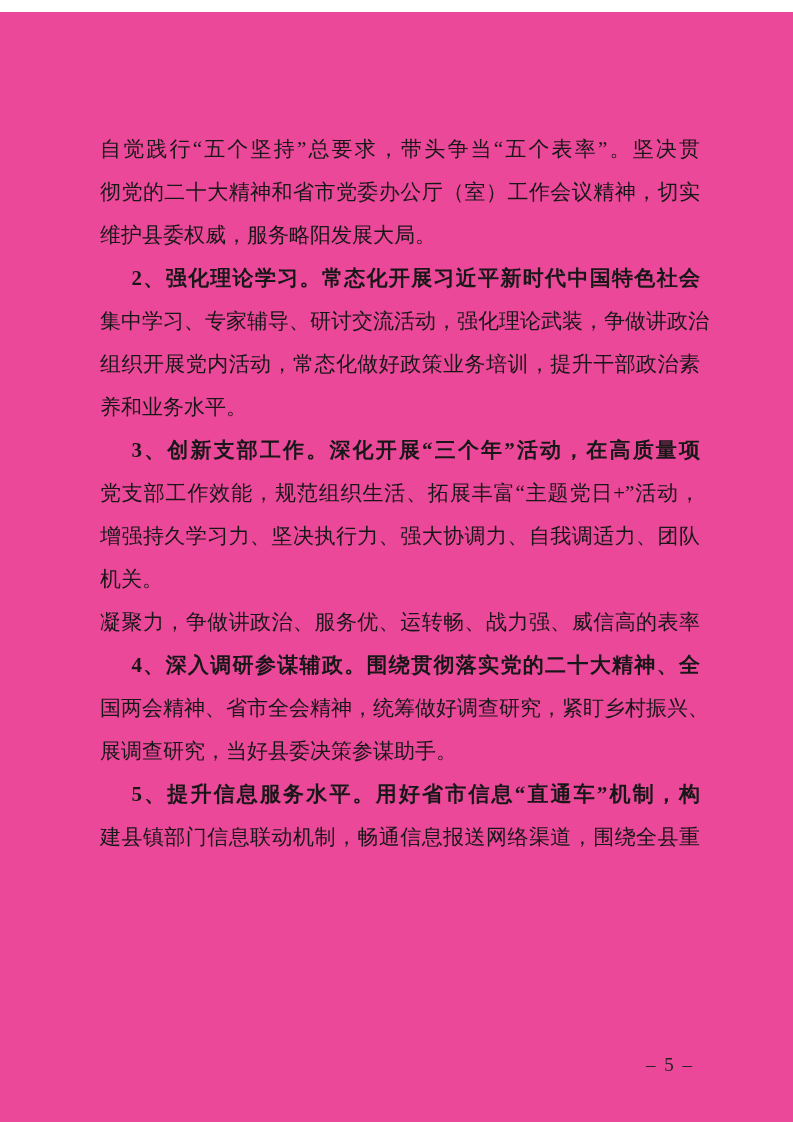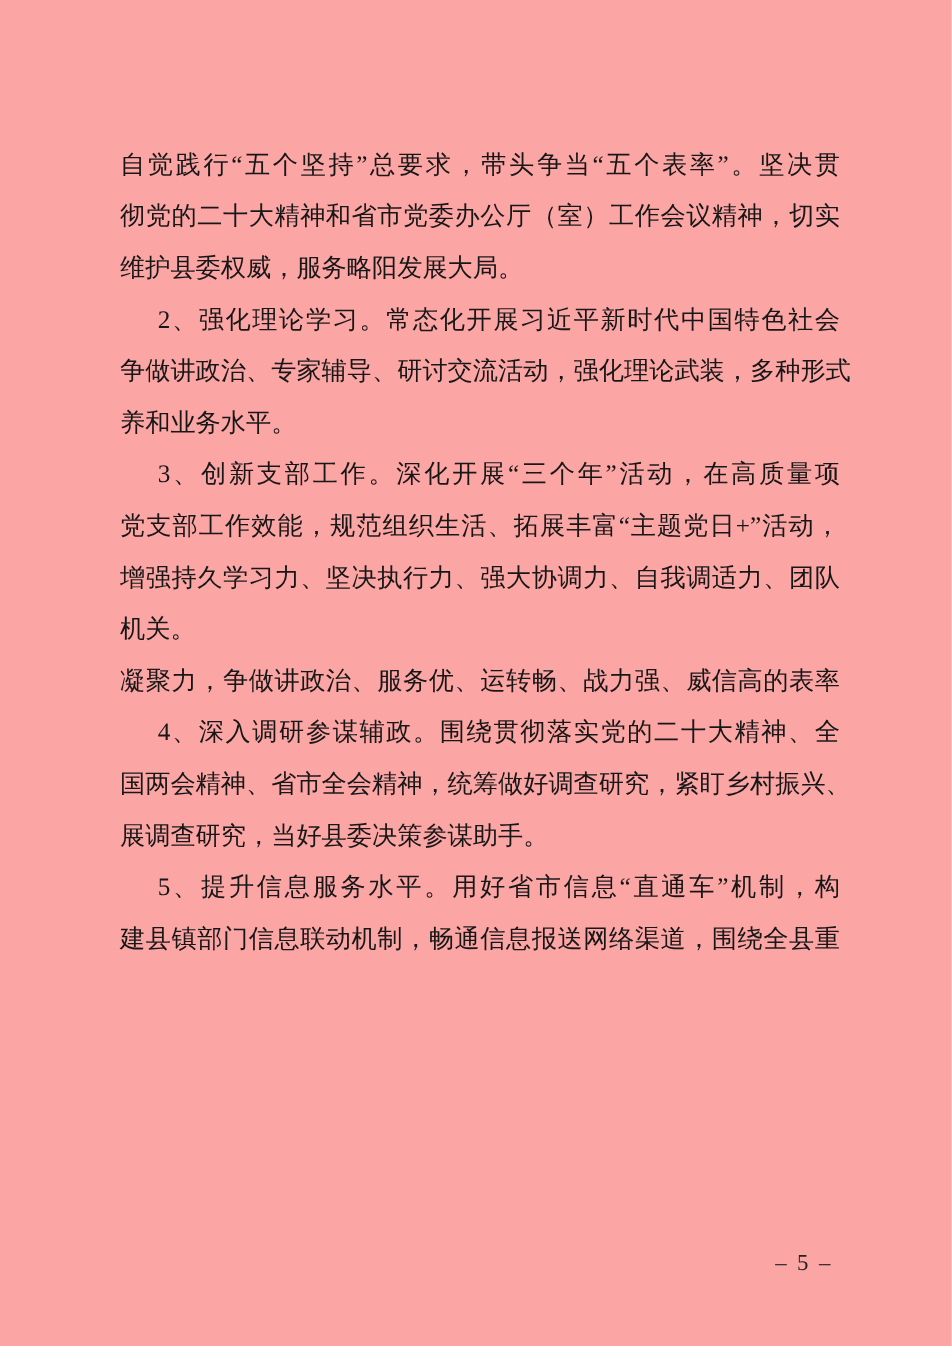--- a/index.html
+++ b/index.html
@@ -11,21 +11,22 @@
     position: relative;
     width: 793px;
     height: 1122px;
     overflow: hidden;
     font-family: "Liberation Serif", "DejaVu Serif", serif;
     color: #1c1c1c;
   }
   .page {
     position: absolute;
     inset: 0;
-    background: #fca5a5;
+    background: #ec4899;
+    margin-top: 12px;
   }
   .text-block {
     position: absolute;
     left: 100px;
     top: 116px;
     width: 600px;
   }
   .line {
     height: 43px;
     line-height: 43px;
@@ -36,20 +37,21 @@
     
     text-justify: inter-character;
     color: #171717;
   }
   .line.end {
     text-align: right;
     text-align-last: left;
   }
   .line.indent {
     text-indent: 1.5em;
+    font-weight: bold;
   }
   .page-number {
     position: absolute;
     top: 1040px;
     left: 600px;
     width: 140px;
     height: 26px;
     line-height: 26px;
     text-align: center;
     font-size: 19px;
@@ -59,21 +61,22 @@
 </style>
 </head>
 <body>
 
 <div class="page">
   <div class="text-block">
     <div class="line">自觉践行“五个坚持”总要求，带头争当“五个表率”。坚决贯</div>
     <div class="line">彻党的二十大精神和省市党委办公厅（室）工作会议精神，切实</div>
     <div class="line end">维护县委权威，服务略阳发展大局。</div>
     <div class="line indent">2、强化理论学习。常态化开展习近平新时代中国特色社会</div>
-    <div class="line">争做讲政治、专家辅导、研讨交流活动，强化理论武装，多种形式</div>
+    <div class="line">集中学习、专家辅导、研讨交流活动，强化理论武装，争做讲政治</div>
+    <div class="line">组织开展党内活动，常态化做好政策业务培训，提升干部政治素</div>
     <div class="line end">养和业务水平。</div>
     <div class="line indent">3、创新支部工作。深化开展“三个年”活动，在高质量项</div>
     <div class="line">党支部工作效能，规范组织生活、拓展丰富“主题党日+”活动，</div>
     <div class="line">增强持久学习力、坚决执行力、强大协调力、自我调适力、团队</div>
     <div class="line end">机关。</div>
     <div class="line">凝聚力，争做讲政治、服务优、运转畅、战力强、威信高的表率</div>
     <div class="line indent">4、深入调研参谋辅政。围绕贯彻落实党的二十大精神、全</div>
     <div class="line">国两会精神、省市全会精神，统筹做好调查研究，紧盯乡村振兴、</div>
     <div class="line end">展调查研究，当好县委决策参谋助手。</div>
     <div class="line indent">5、提升信息服务水平。用好省市信息“直通车”机制，构</div>

